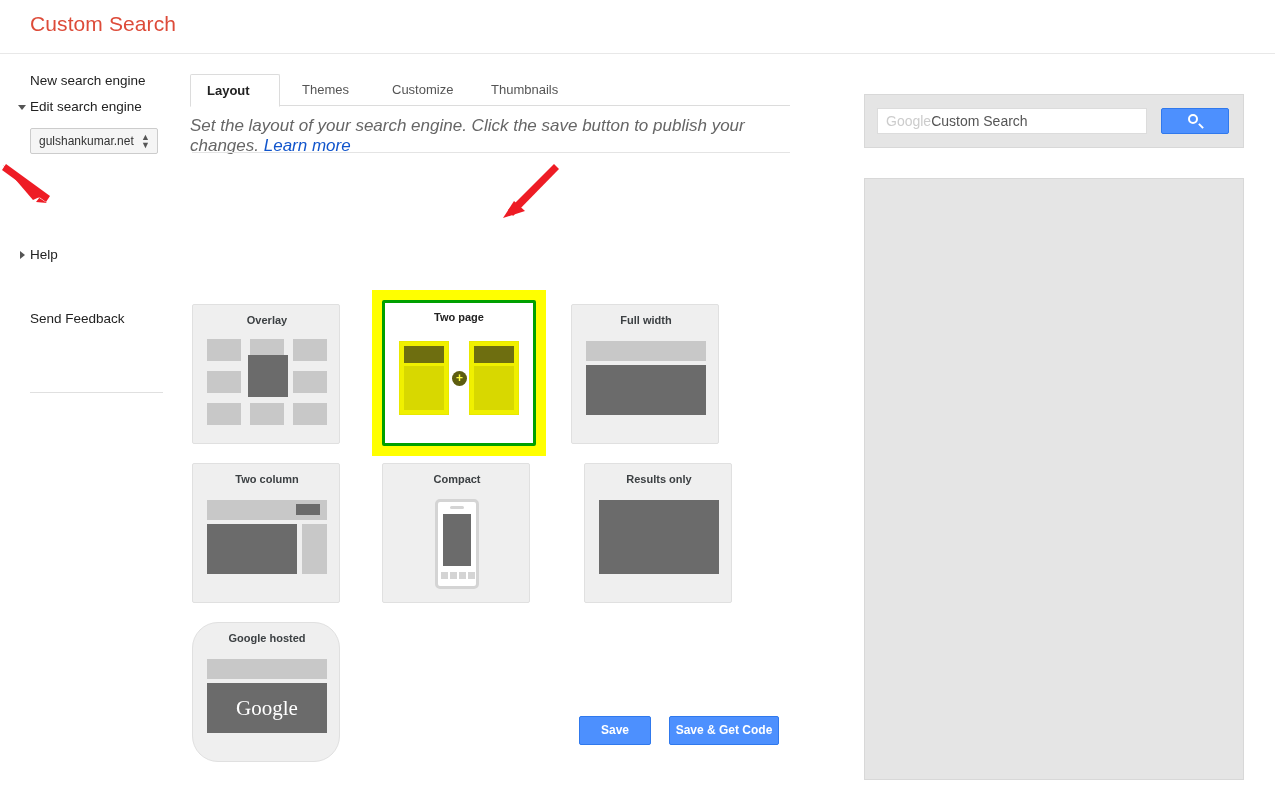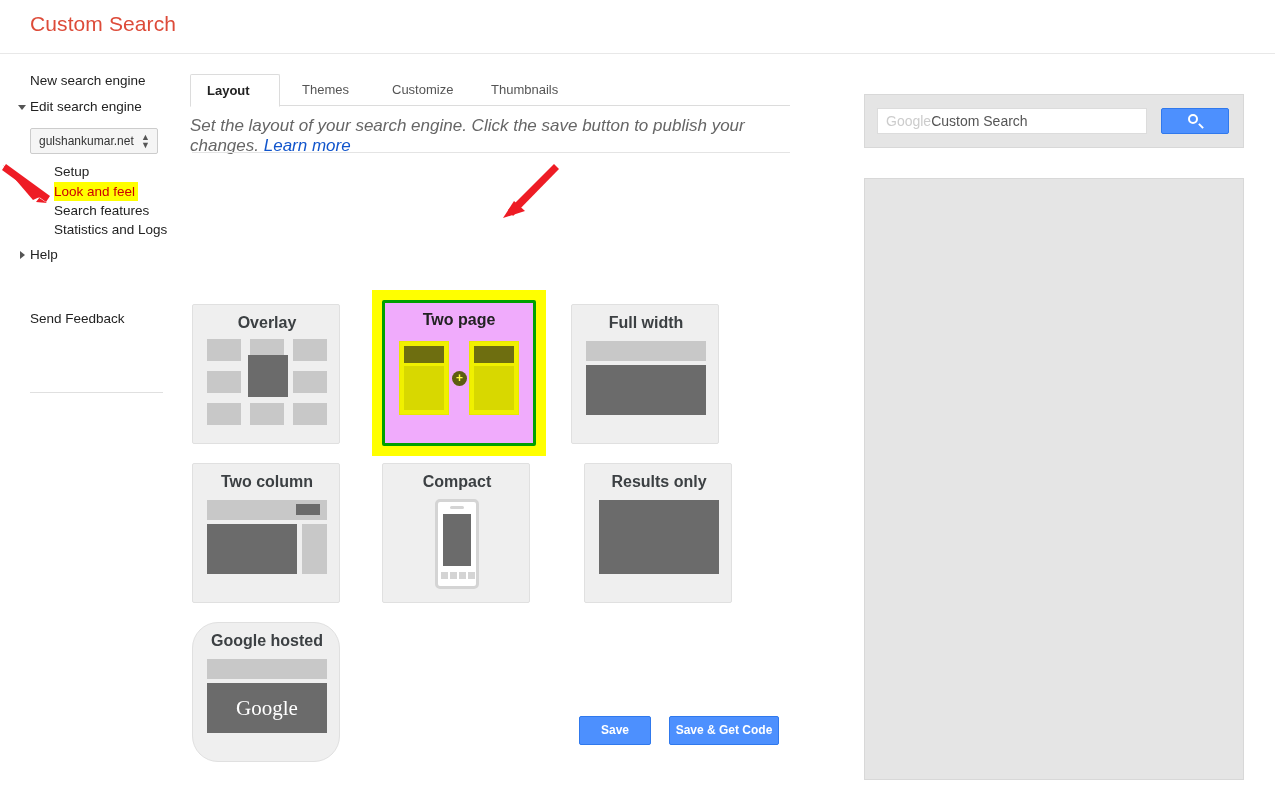--- a/index.html
+++ b/index.html
@@ -101,30 +101,30 @@
 
   
   .cards { position: absolute; left: 2px; top: 140px; width: 600px; }
   .card {
     position: absolute; width: 148px; height: 140px;
     background: #efefef; border: 1px solid #e0e0e0; border-radius: 2px;
     cursor: pointer;
   }
   .card-title {
     position: absolute; top: 9px; left: 0; width: 148px; text-align: center;
-    font-size: 16px; font-weight: bold; color: #3c4043;
+    font-size: 11px; font-weight: bold; color: #3c4043;
   }
   .card-art { position: absolute; left: 14px; top: 32px; width: 120px; height: 95px; }
 
   .sel-wrap {
     position: absolute; background: #ffff00; padding: 10px;
   }
   .sel-wrap .card {
     position: relative; border: 3px solid #00a000; width: 154px; height: 146px;
-    background: #f0abfc;
+    background: #ffffff;
   }
   .sel-wrap .card-title { top: 8px; width: 148px; color: #222; }
 
   .blk { position: absolute; }
   .lt { background: #c8c8c8; }
   .dk { background: #6b6b6b; }
 
   
   .y-frame { position: absolute; border: 1px solid #e8e800; background: #f0f000; }
   .y-dk { position: absolute; background: #6e6e10; }
@@ -199,28 +199,20 @@
     <div class="side-row" style="position:absolute;left:0;top:42px;width:180px;">
       <span class="caret-down"></span>
       <div class="side-link">Edit search engine</div>
     </div>
 
     <div class="engine-select">
       <span>gulshankumar.net</span>
       <span class="arrows">▲<br>▼</span>
     </div>
 
-    <div style="position:absolute;left:0;top:108px;width:180px;">
-      <div class="sub-link">Setup</div>
-      <div style="line-height:19px;">
-        <span class="sub-link hl">Look and feel</span>
-      </div>
-      <div class="sub-link">Search features</div>
-      <div class="sub-link">Statistics and Logs</div>
-    </div>
 
     <div class="side-row" style="position:absolute;left:0;top:190px;width:180px;">
       <span class="caret-right"></span>
       <div class="side-link">Help</div>
     </div>
 
 
     <div style="position:absolute;left:0;top:254px;width:180px;">
       <div class="side-link">Send Feedback</div>
     </div>

